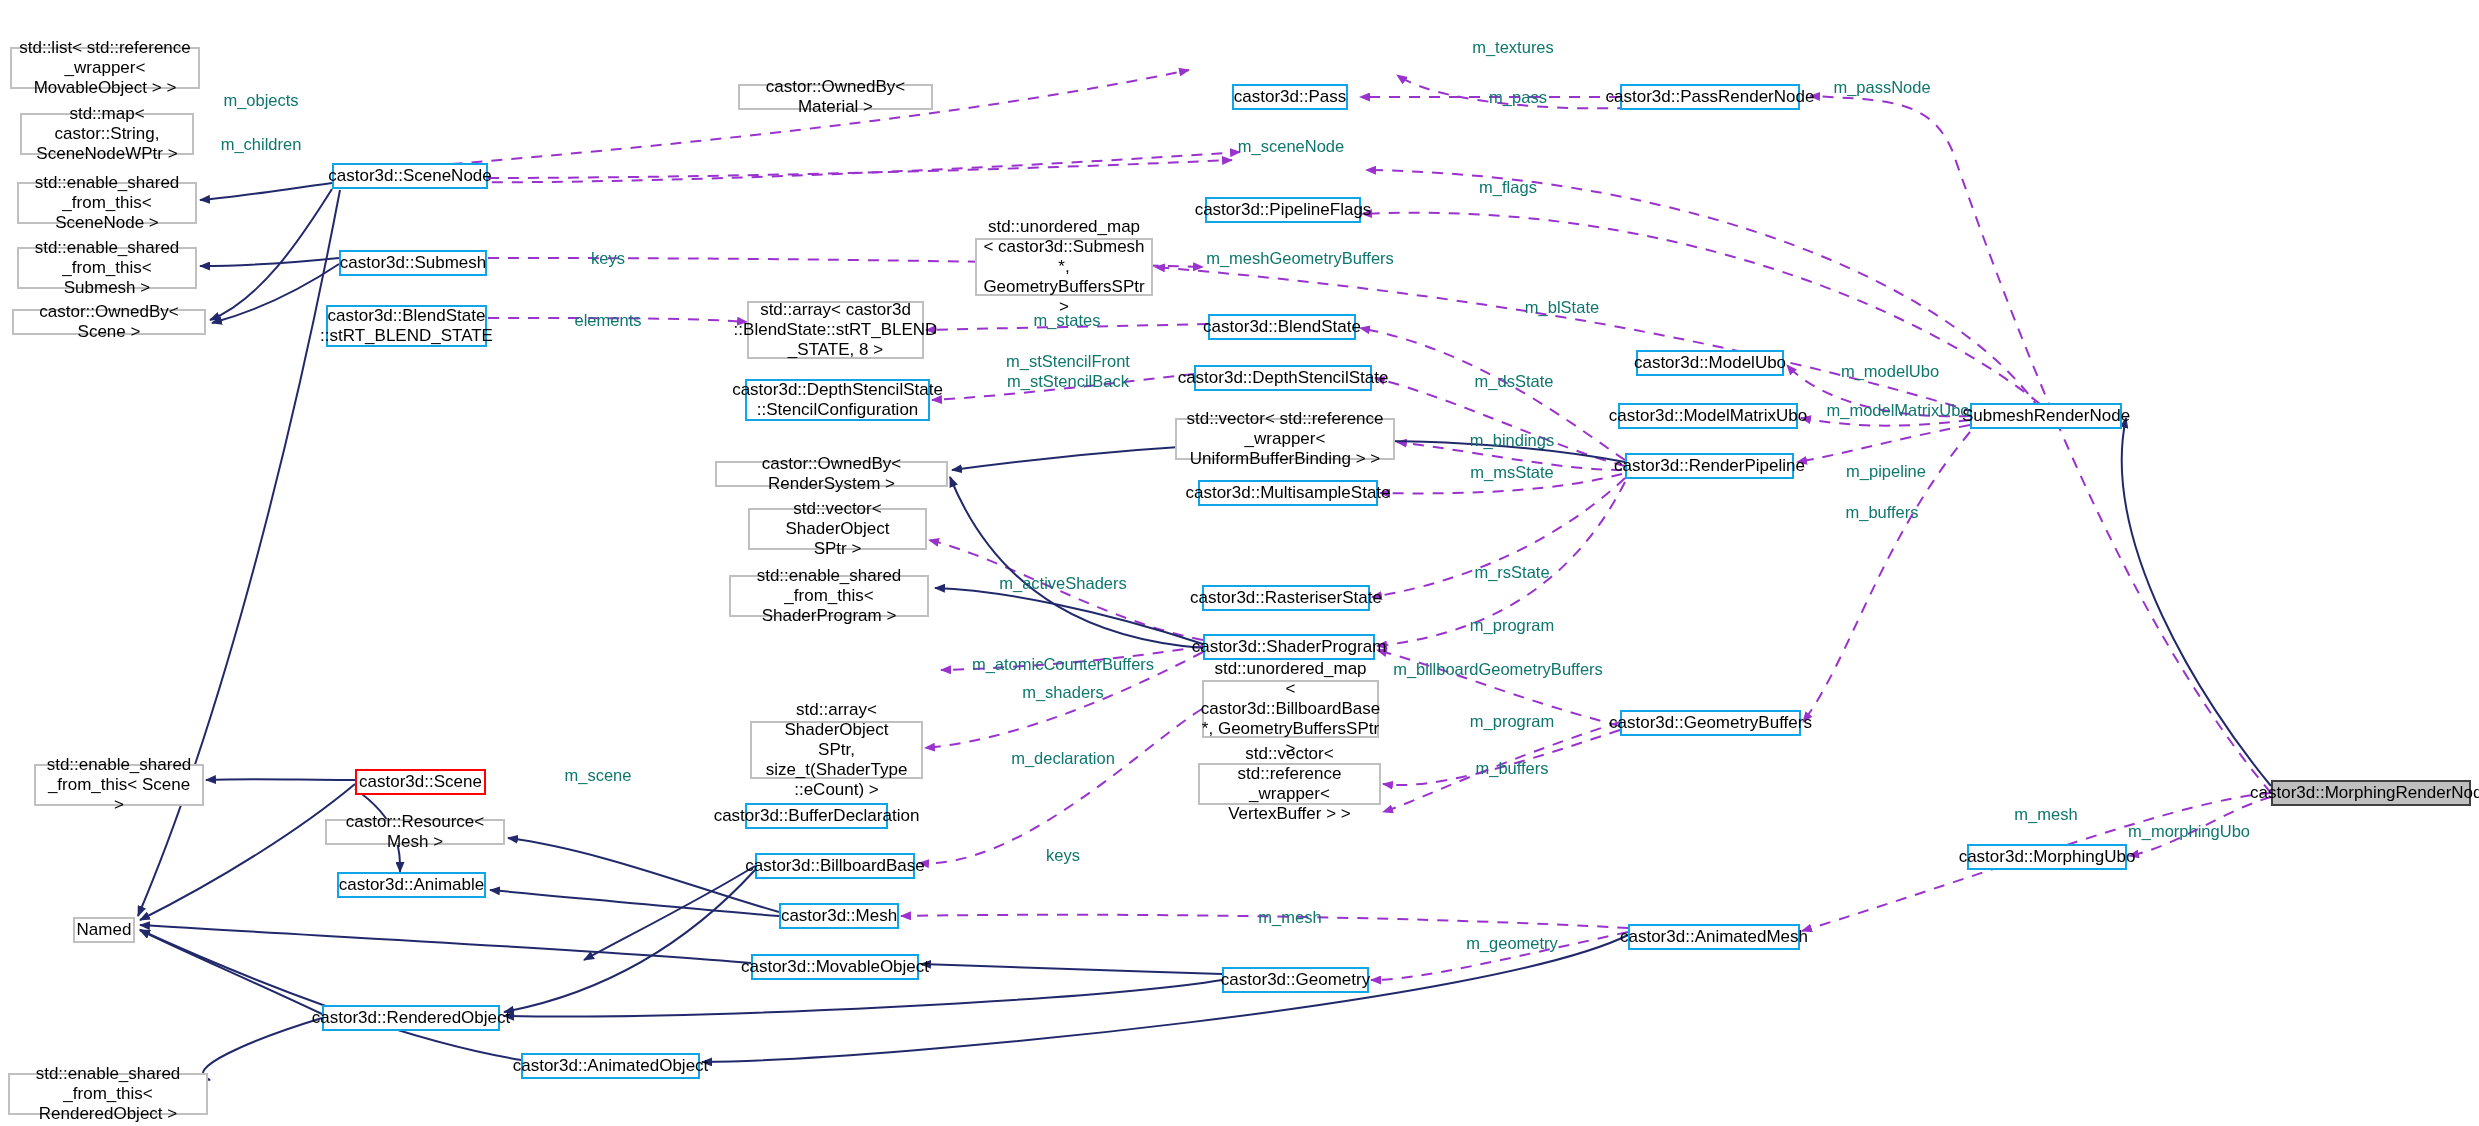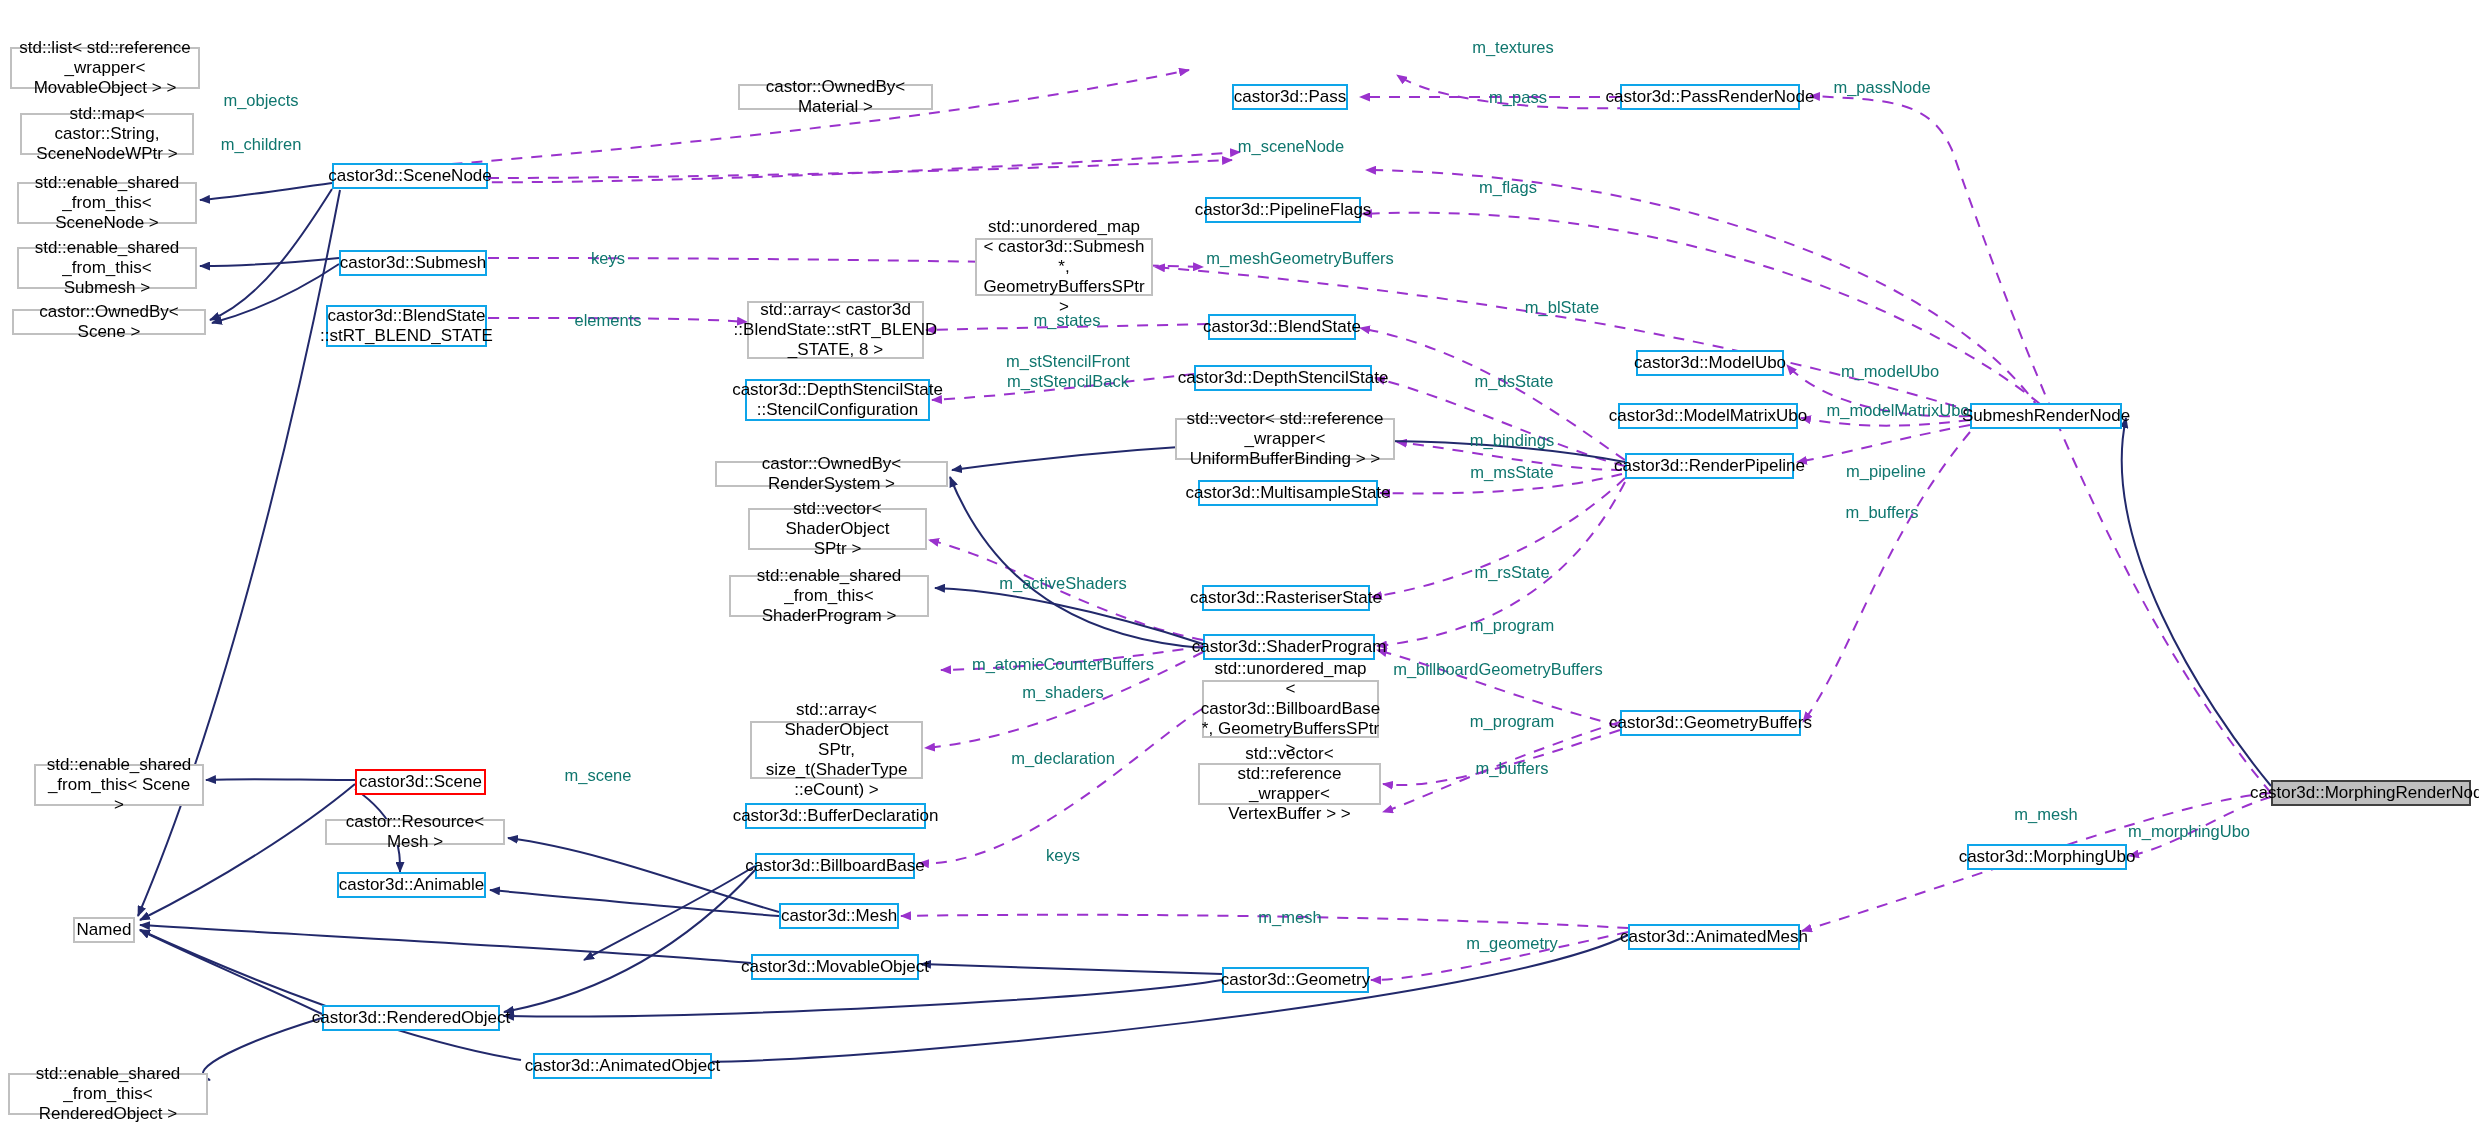--- a/index.html
+++ b/index.html
@@ -145,39 +145,39 @@
     <div class="node tmpl" style="left: 8px; top: 1073px; width: 200px; height: 42px;">std::enable_shared
 _from_this&lt; RenderedObject &gt;</div>
     <div class="node cls" style="left: 332px; top: 163px; width: 156px; height: 26px;">castor3d::SceneNode</div>
     <div class="node cls" style="left: 339px; top: 250px; width: 148px; height: 26px;">castor3d::Submesh</div>
     <div class="node cls" style="left: 326px; top: 305px; width: 161px; height: 42px;">castor3d::BlendState
 ::stRT_BLEND_STATE</div>
     <div class="node red" style="left: 355px; top: 769px; width: 131px; height: 26px;">castor3d::Scene</div>
     <div class="node tmpl" style="left: 325px; top: 819px; width: 180px; height: 26px;">castor::Resource&lt; Mesh &gt;</div>
     <div class="node cls" style="left: 337px; top: 872px; width: 149px; height: 26px;">castor3d::Animable</div>
     <div class="node cls" style="left: 322px; top: 1005px; width: 178px; height: 26px;">castor3d::RenderedObject</div>
-    <div class="node cls" style="left: 521px; top: 1053px; width: 179px; height: 26px; margin-left: 12px;">castor3d::AnimatedObject</div>
+    <div class="node cls" style="left: 521px; top: 1053px; width: 179px; height: 26px;">castor3d::AnimatedObject</div>
     <div class="node tmpl" style="left: 738px; top: 84px; width: 195px; height: 26px;">castor::OwnedBy&lt; Material &gt;</div>
     <div class="node tmpl" style="left: 975px; top: 238px; width: 178px; height: 58px;">std::unordered_map
 &lt; castor3d::Submesh
 *, GeometryBuffersSPtr &gt;</div>
     <div class="node tmpl" style="left: 747px; top: 301px; width: 177px; height: 58px;">std::array&lt; castor3d
 ::BlendState::stRT_BLEND
 _STATE, 8 &gt;</div>
     <div class="node cls" style="left: 745px; top: 379px; width: 185px; height: 42px;">castor3d::DepthStencilState
 ::StencilConfiguration</div>
     <div class="node tmpl" style="left: 715px; top: 461px; width: 233px; height: 26px;">castor::OwnedBy&lt; RenderSystem &gt;</div>
     <div class="node tmpl" style="left: 748px; top: 508px; width: 179px; height: 42px;">std::vector&lt; ShaderObject
 SPtr &gt;</div>
     <div class="node tmpl" style="left: 729px; top: 575px; width: 200px; height: 42px;">std::enable_shared
 _from_this&lt; ShaderProgram &gt;</div>
     <div class="node tmpl" style="left: 750px; top: 721px; width: 173px; height: 58px;">std::array&lt; ShaderObject
 SPtr, size_t(ShaderType
 ::eCount) &gt;</div>
-    <div class="node cls" style="left: 745px; top: 803px; width: 181px; height: 26px;">castor3d::BufferDeclaration</div>
+    <div class="node cls" style="left: 745px; top: 803px; width: 143px; height: 26px;">castor3d::BufferDeclaration</div>
     <div class="node cls" style="left: 755px; top: 853px; width: 160px; height: 26px;">castor3d::BillboardBase</div>
     <div class="node cls" style="left: 779px; top: 903px; width: 120px; height: 26px;">castor3d::Mesh</div>
     <div class="node cls" style="left: 751px; top: 954px; width: 168px; height: 26px;">castor3d::MovableObject</div>
     <div class="node cls" style="left: 1232px; top: 84px; width: 116px; height: 26px;">castor3d::Pass</div>
     <div class="node cls" style="left: 1205px; top: 197px; width: 156px; height: 26px;">castor3d::PipelineFlags</div>
     <div class="node cls" style="left: 1208px; top: 314px; width: 148px; height: 26px;">castor3d::BlendState</div>
     <div class="node cls" style="left: 1194px; top: 365px; width: 178px; height: 26px;">castor3d::DepthStencilState</div>
     <div class="node tmpl" style="left: 1175px; top: 418px; width: 220px; height: 42px;">std::vector&lt; std::reference
 _wrapper&lt; UniformBufferBinding &gt; &gt;</div>
     <div class="node cls" style="left: 1198px; top: 480px; width: 180px; height: 26px;">castor3d::MultisampleState</div>

